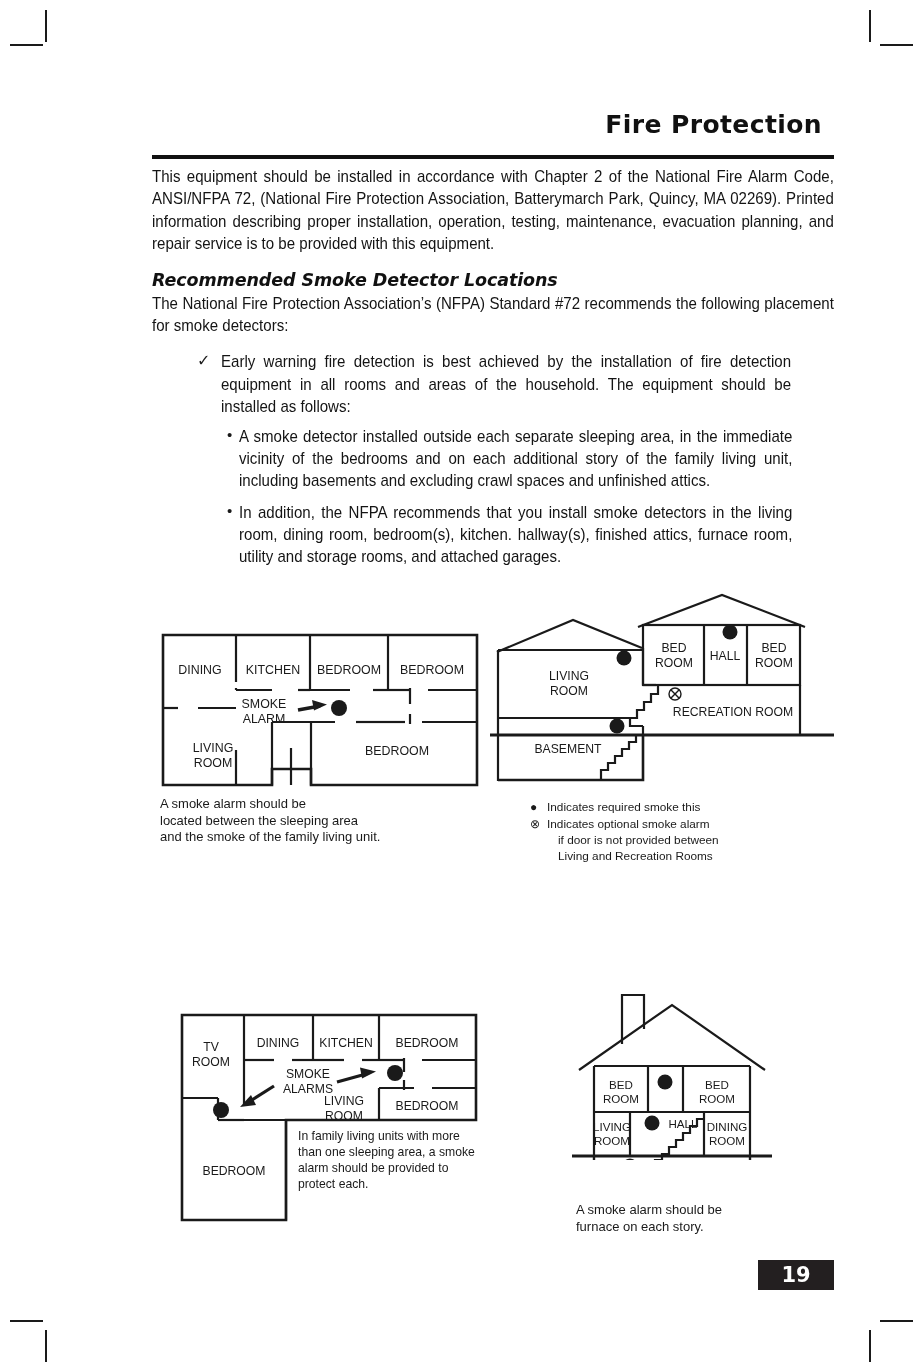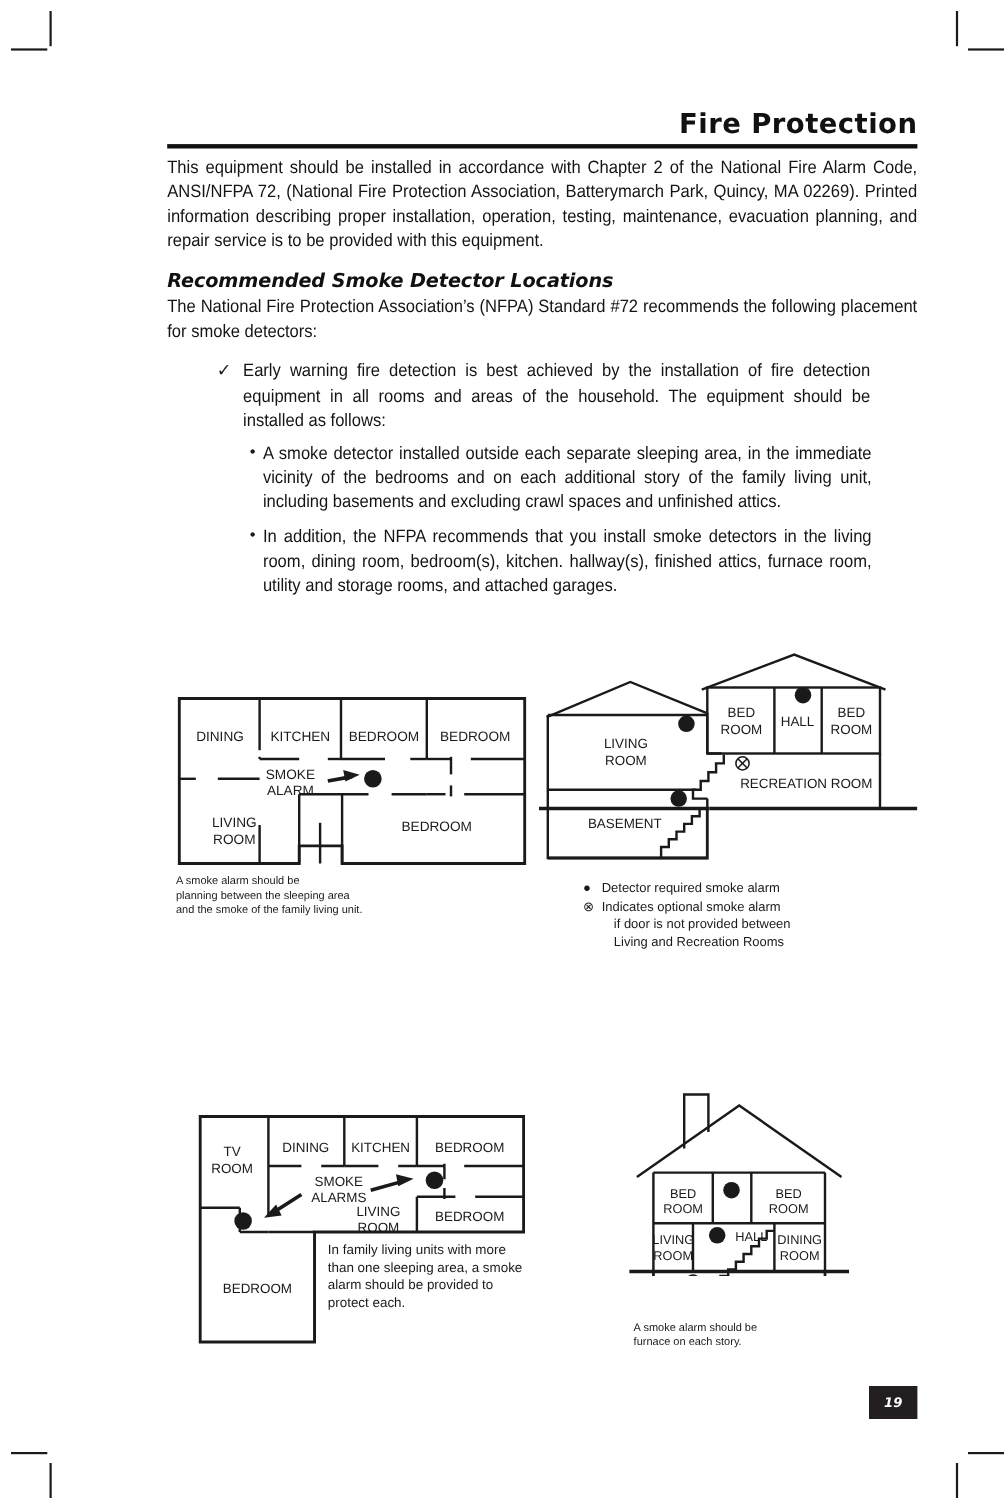--- a/index.html
+++ b/index.html
@@ -32,21 +32,21 @@
 
   
   #header-title {
     text-align: right;
     font-family: "DejaVu Sans", sans-serif;
     font-weight: bold;
     font-size: 25px;
     letter-spacing: 0.4px;
     color: #111;
     line-height: 1.05;
-    margin: 0;
+    margin: 12px;
     padding-bottom: 5px;
   }
   #header-rule {
     height: 4px;
     background: #111;
     margin-bottom: 6px;
   }
 
   
   .body-text {
@@ -101,21 +101,21 @@
   }
   .dot-body { flex: 1 1 auto; }
 
   
   #figures { position: absolute; left: 0; top: 0; width: 682px; height: 1190px; }
   .fig { position: absolute; }
   .fig svg { display: block; }
 
   .fig-caption {
     font-family: "Liberation Sans", sans-serif;
-    font-size: 10px;
+    font-size: 13px;
     line-height: 1.28;
     color: #1a1a1a;
   }
 
   
   #legend { position: absolute; }
   .legend-row { display: flex; align-items: flex-start; margin-bottom: 1px; }
   .legend-glyph {
     width: 17px;
     flex: 0 0 17px;
@@ -127,31 +127,30 @@
     font-size: 11.8px;
     line-height: 1.3;
   }
   .legend-cont { margin-left: 28px; font-size: 11.8px; line-height: 1.3; }
 
   
   #page-number {
     position: absolute;
     right: 0;
     bottom: 0;
-    width: 44px;
+    width: 76px;
     height: 30px;
     background: #231f20;
     color: #ffffff;
     font-family: "DejaVu Sans", sans-serif;
     font-weight: bold;
-    font-size: 12px;
+    font-size: 21px;
     display: flex;
     align-items: center;
     justify-content: center;
-    font-style: italic;
   }
 </style>
 </head>
 <body>
 
 <div class="crop v" style="left:45px;  top:10px;"></div>
 <div class="crop h" style="left:10px;  top:44px;"></div>
 <div class="crop v" style="left:869px; top:10px;"></div>
 <div class="crop h" style="left:880px; top:44px;"></div>
 <div class="crop h" style="left:10px;  top:1320px;"></div>
@@ -236,21 +235,21 @@
           <text x="272" y="44">BEDROOM</text>
           <text x="53" y="122">LIVING</text>
           <text x="53" y="137">ROOM</text>
           <text x="237" y="125">BEDROOM</text>
           <text x="104" y="78">SMOKE</text>
           <text x="104" y="93">ALARM</text>
         </g>
       </svg>
       <div class="fig-caption" style="margin-top:6px;">
         <div>A smoke alarm should be</div>
-        <div>planning between the sleeping area</div>
+        <div>located between the sleeping area</div>
         <div>and the smoke of the family living unit.</div>
       </div>
     </div>
 
     <div class="fig" style="left:338px; top:490px;">
       <svg width="344" height="200" viewBox="0 0 344 200">
         <g stroke="#1a1a1a" fill="none" stroke-width="2.2">
 
           <path d="M148,37 L232,5 L315,37"></path>
 
@@ -296,21 +295,21 @@
           <text x="235" y="70">HALL</text>
           <text x="284" y="62">BED</text>
           <text x="284" y="77">ROOM</text>
           <text x="243" y="126">RECREATION ROOM</text>
         </g>
       </svg>
 
       <div id="legend" style="position:relative; margin-top:10px; margin-left:40px;">
         <div class="legend-row">
           <div class="legend-glyph">●</div>
-          <div class="legend-text">Detector required smoke alarm</div>
+          <div class="legend-text">Indicates required smoke this</div>
         </div>
         <div class="legend-row">
           <div class="legend-glyph">⊗</div>
           <div class="legend-text">Indicates optional smoke alarm</div>
         </div>
         <div class="legend-cont">if door is not provided between</div>
         <div class="legend-cont">Living and Recreation Rooms</div>
       </div>
     </div>
 

